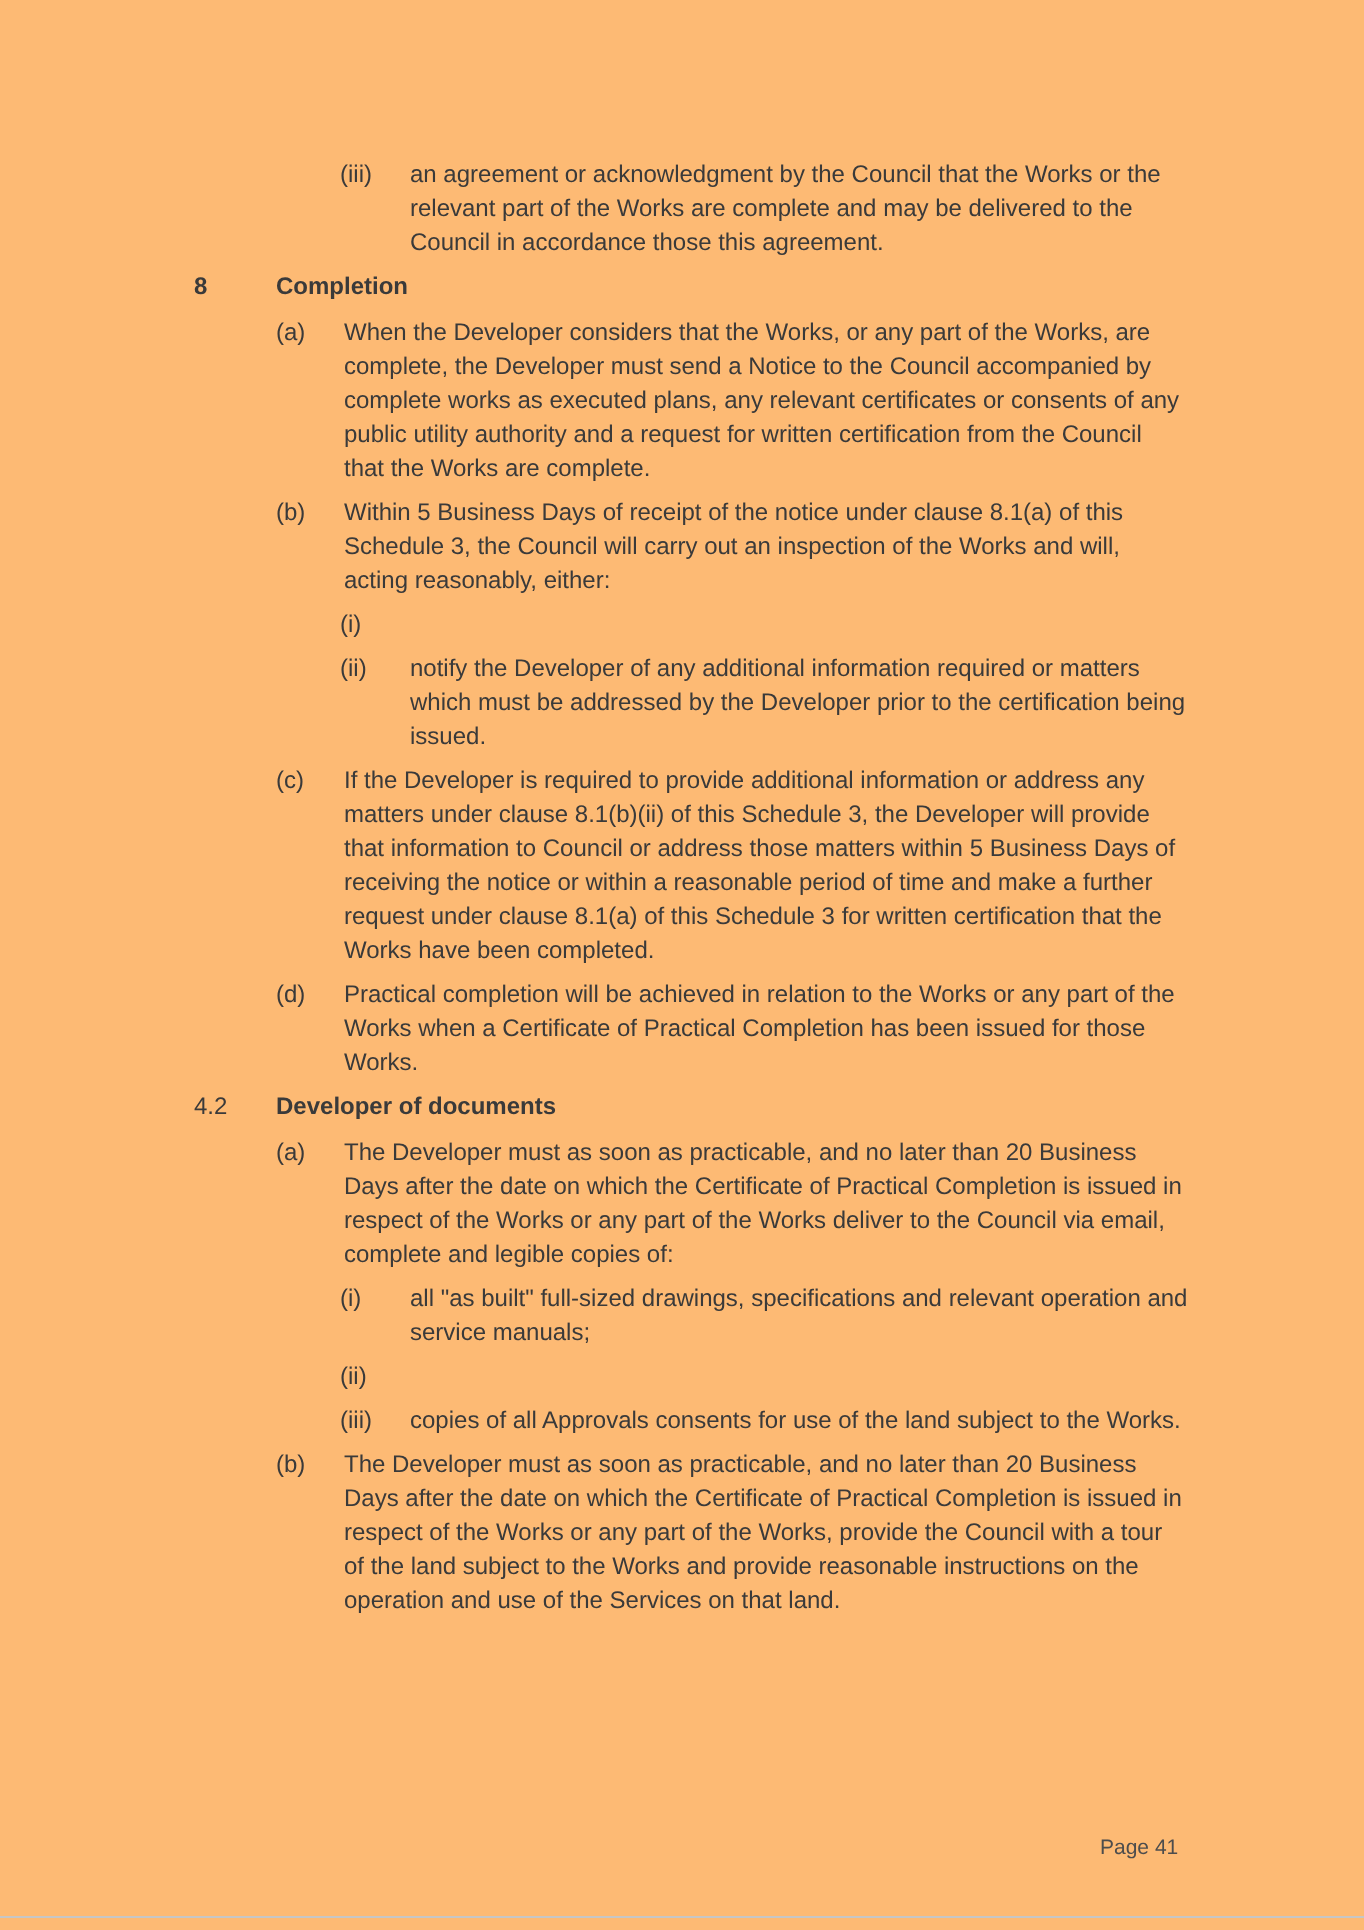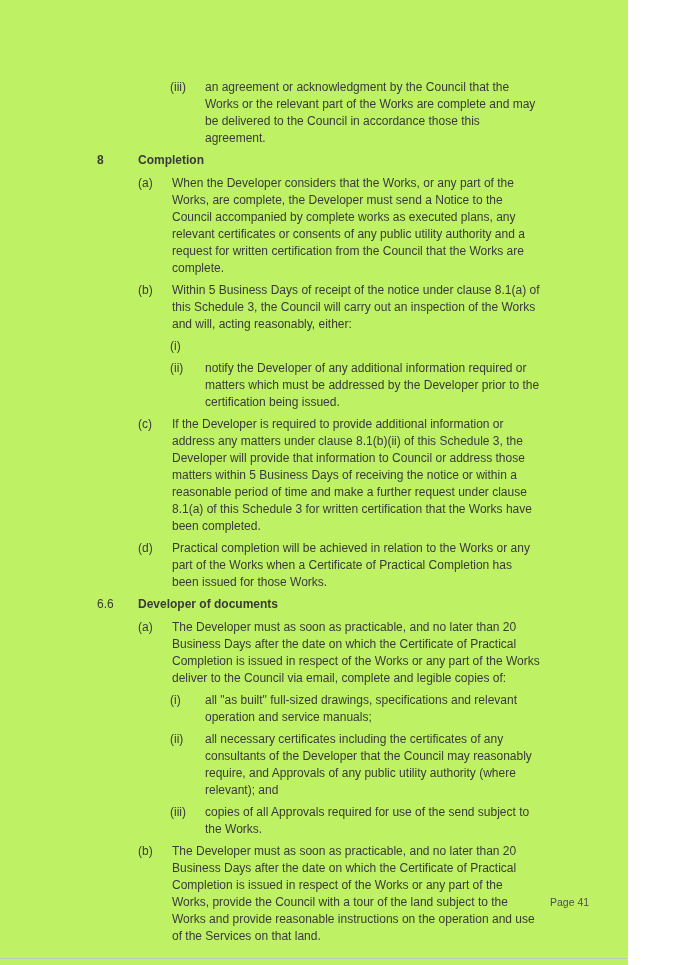--- a/index.html
+++ b/index.html
@@ -2,23 +2,23 @@
 <html><head>
 <meta charset="utf-8">
 <style>
   html, body {
     margin: 0;
     padding: 0;
     background: #ffffff;
   }
   .page {
     position: relative;
-    width: 628px;
+    width: 682px;
     height: 965px;
-    background: #bef264;
+    background: #fdba74;
     overflow: hidden;
     font-family: "Liberation Sans", "DejaVu Sans", sans-serif;
     font-size: 12px;
     line-height: 17px;
     color: #3a3a3a;
   }
   .content {
     position: absolute;
     top: 79px;
     left: 97px;
@@ -42,21 +42,21 @@
   }
   .h1 .num, .h1 .txt { font-weight: bold; }
   .h2 .txt { font-weight: bold; }
   .h1, .h2 { margin-bottom: 6px; }
   .lvl-a { padding-left: 41px; }
   .lvl-a .marker { width: 34px; }
   .lvl-i { padding-left: 73px; }
   .lvl-i .marker { width: 35px; }
   .footer {
     position: absolute;
-    top: 896px;
+    top: 918px;
     left: 550px;
     font-size: 10.5px;
     line-height: 13px;
     color: #4d4d4d;
   }
   .page-bottom-rule {
     position: absolute;
     top: 958px;
     left: 0;
     width: 682px;
@@ -94,38 +94,37 @@
       </div>
       <div class="row lvl-a">
         <span class="marker">(c)</span>
         <span class="txt">If the Developer is required to provide additional information or address any matters under clause 8.1(b)(ii) of this Schedule 3, the Developer will provide that information to Council or address those matters within 5 Business Days of receiving the notice or within a reasonable period of time and make a further request under clause 8.1(a) of this Schedule 3 for written certification that the Works have been completed.</span>
       </div>
       <div class="row lvl-a">
         <span class="marker">(d)</span>
         <span class="txt">Practical completion will be achieved in relation to the Works or any part of the Works when a Certificate of Practical Completion has been issued for those Works.</span>
       </div>
       <div class="row h2">
-        <span class="num">6.6</span>
+        <span class="num">4.2</span>
         <span class="txt">Developer of documents</span>
       </div>
       <div class="row lvl-a">
         <span class="marker">(a)</span>
         <span class="txt">The Developer must as soon as practicable, and no later than 20 Business Days after the date on which the Certificate of Practical Completion is issued in respect of the Works or any part of the Works deliver to the Council via email, complete and legible copies of:</span>
       </div>
       <div class="row lvl-i">
         <span class="marker">(i)</span>
         <span class="txt">all "as built" full-sized drawings, specifications and relevant operation and service manuals;</span>
       </div>
       <div class="row lvl-i">
         <span class="marker">(ii)</span>
-        <span class="txt">all necessary certificates including the certificates of any consultants of the Developer that the Council may reasonably require, and Approvals of any public utility authority (where relevant); and</span>
       </div>
       <div class="row lvl-i">
         <span class="marker">(iii)</span>
-        <span class="txt">copies of all Approvals required for use of the send subject to the Works.</span>
+        <span class="txt">copies of all Approvals consents for use of the land subject to the Works.</span>
       </div>
       <div class="row lvl-a">
         <span class="marker">(b)</span>
         <span class="txt">The Developer must as soon as practicable, and no later than 20 Business Days after the date on which the Certificate of Practical Completion is issued in respect of the Works or any part of the Works, provide the Council with a tour of the land subject to the Works and provide reasonable instructions on the operation and use of the Services on that land.</span>
       </div>
     </main>
   <div class="footer">Page 41</div>
   <div class="page-bottom-rule"></div>
 </div>
 

